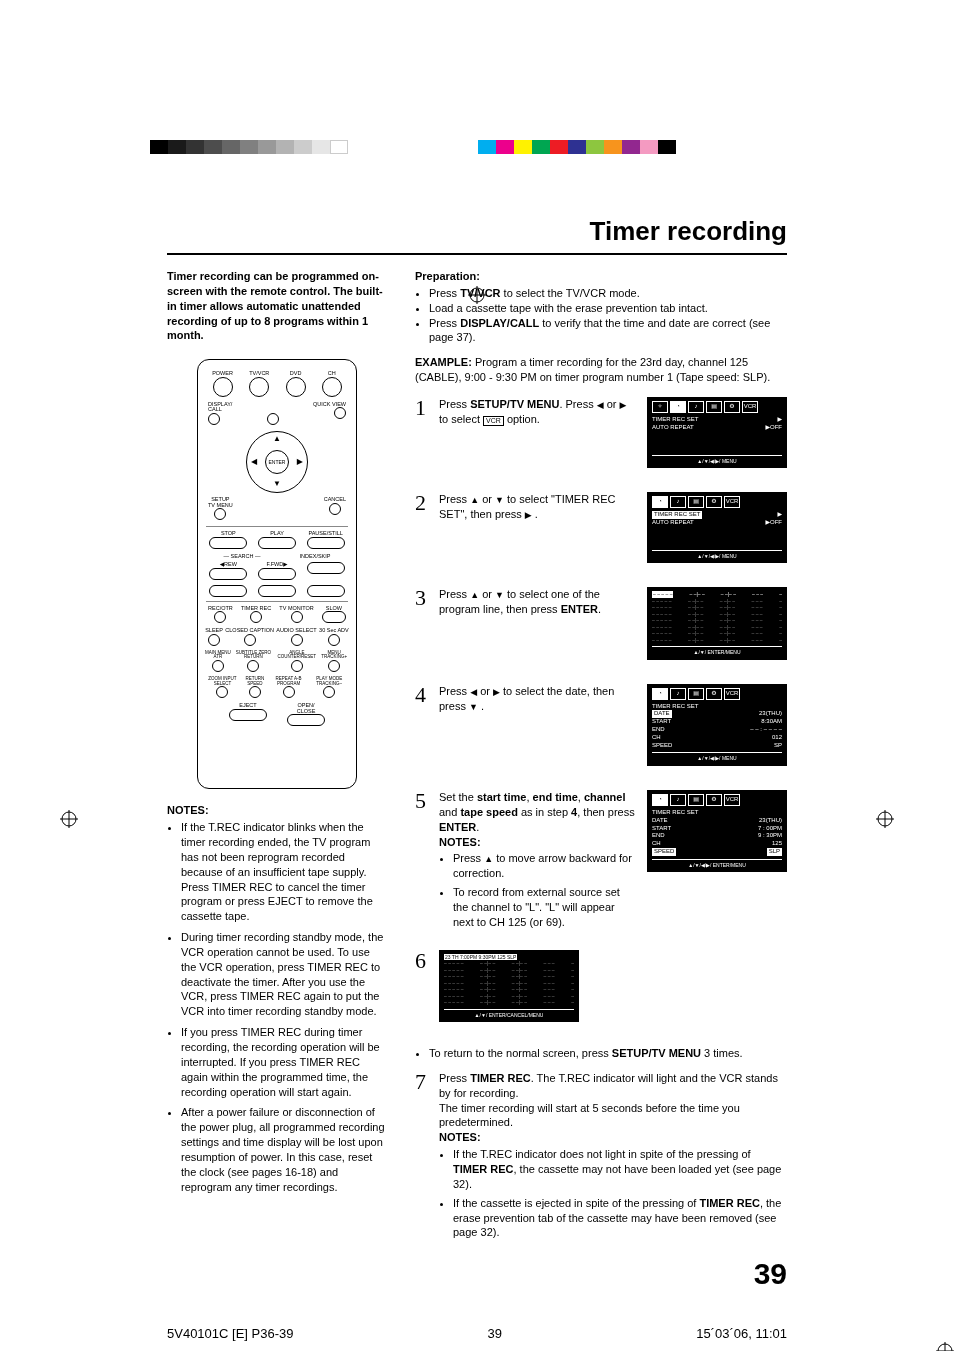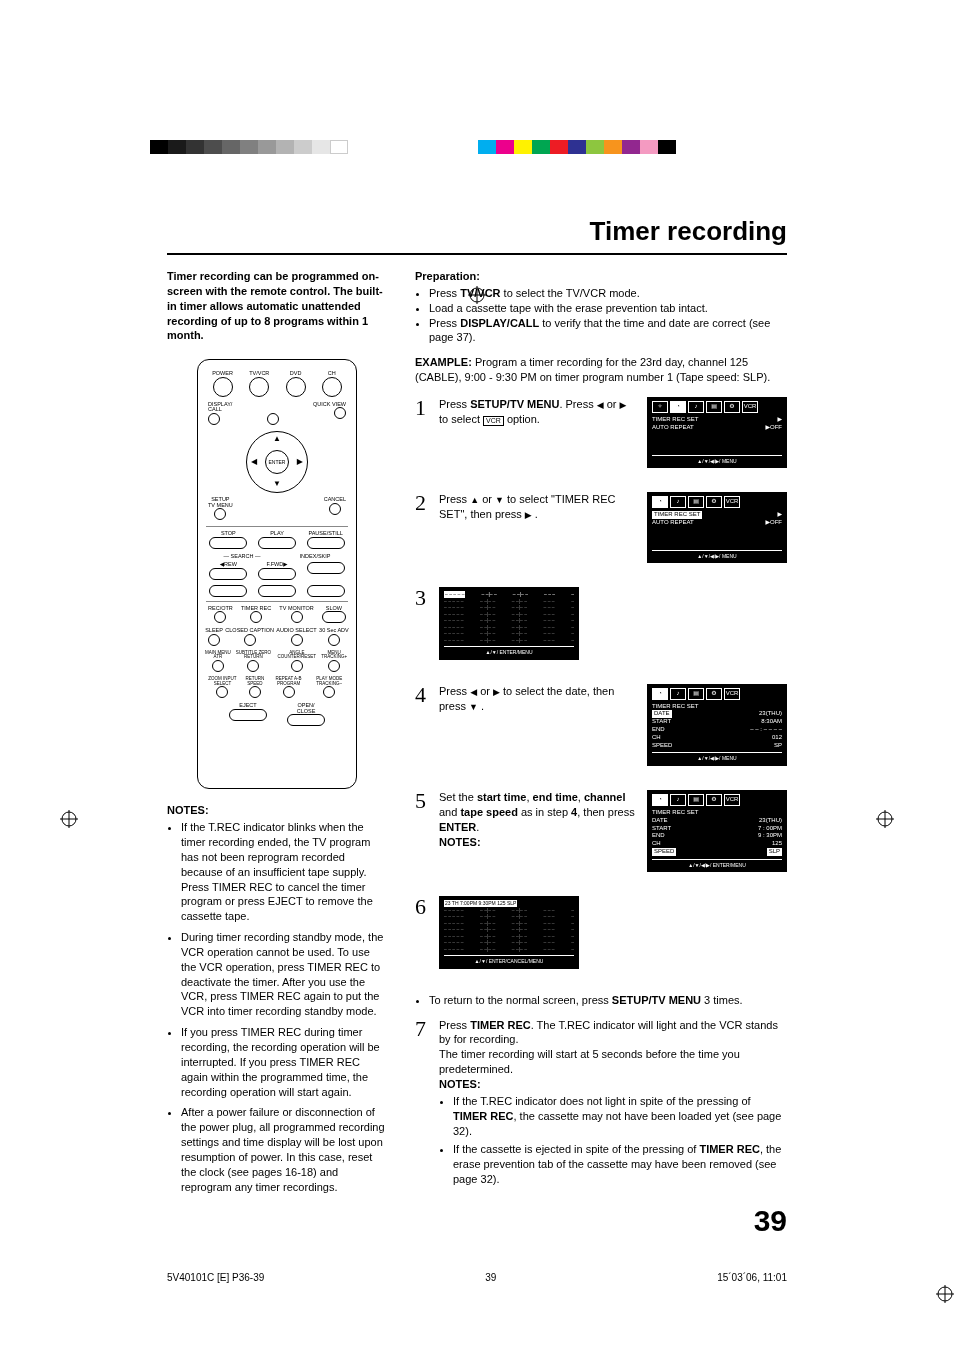--- a/index.html
+++ b/index.html
@@ -161,21 +161,21 @@
     font-size: 30px;
     font-weight: bold;
     text-align: right;
     margin-top: -6px;
   }
   .footer {
     width: 620px;
     margin: 30px auto 17px auto;
     display: flex;
     justify-content: space-between;
-    font-size: 10px;
+    font-size: 13px;
     color: #000;
   }
   .footer .mid { text-align:center; flex:1; }
   .tri-left::before { content:"◀"; font-size:9px; }
   .tri-right::before { content:"▶"; font-size:9px; }
   .tri-up::before { content:"▲"; font-size:9px; }
   .tri-down::before { content:"▼"; font-size:9px; }
   .box-icon {
     display:inline-block; border:1px solid #000;
     font-size:7px; padding:0 2px; line-height:1.1;
@@ -418,20 +418,28 @@
                 </div>
               <div style="height:20px"></div>
               <div class="foot">▲/▼/◀/▶/ MENU</div>
             </div>
           </div>
         </div>
 
         <div class="step">
           <div class="step-num">3</div>
           <div class="step-body step-right">
+            <div class="step-text">
+              <span>Press </span>
+              <span class="tri-up"></span>
+              <span> or </span>
+              <span class="tri-down"></span>
+              <span> to select one of the program line, then press </span>
+              <b>ENTER</b><span>.</span>
+            </div>
             <div class="scr" style="width:130px">
               <div class="tbl">
                 <div class="hdr">
                     <span style="background:#fff;color:#000;padding:0 1px;">– – – – –</span>
                     <span>– –|– –</span>
                     <span>– –|– –</span>
                     <span>– – –</span>
                     <span>–</span>
                   </div>
                 <div>
@@ -539,20 +547,28 @@
           <div class="step-num">5</div>
           <div class="step-body step-right">
             <div class="step-text">
               <span>Set the </span><b>start time</b><span>, </span>
               <b>end time</b><span>, </span>
               <b>channel</b><span> and </span>
               <b>tape speed</b><span> as in step </span>
               <b>4</b><span>, then press </span>
               <b>ENTER</b><span>.</span>
               <div><b>NOTES:</b></div>
+              <ul class="sub">
+                <li>
+                  <span>Press </span>
+                  <span class="tri-up"></span>
+                  <span> to move arrow backward for correction.</span>
+                </li>
+                <li>To record from external source set the channel to "L". "L" will appear next to CH 125 (or 69).</li>
+              </ul>
             </div>
             <div class="scr" style="width:130px">
               <div class="icons">
                 <span class="active">◔</span>
                 <span>♪</span>
                 <span>▤</span>
                 <span>⚙</span>
                 <span>VCR</span>
               </div>
               <div>TIMER REC SET</div>

